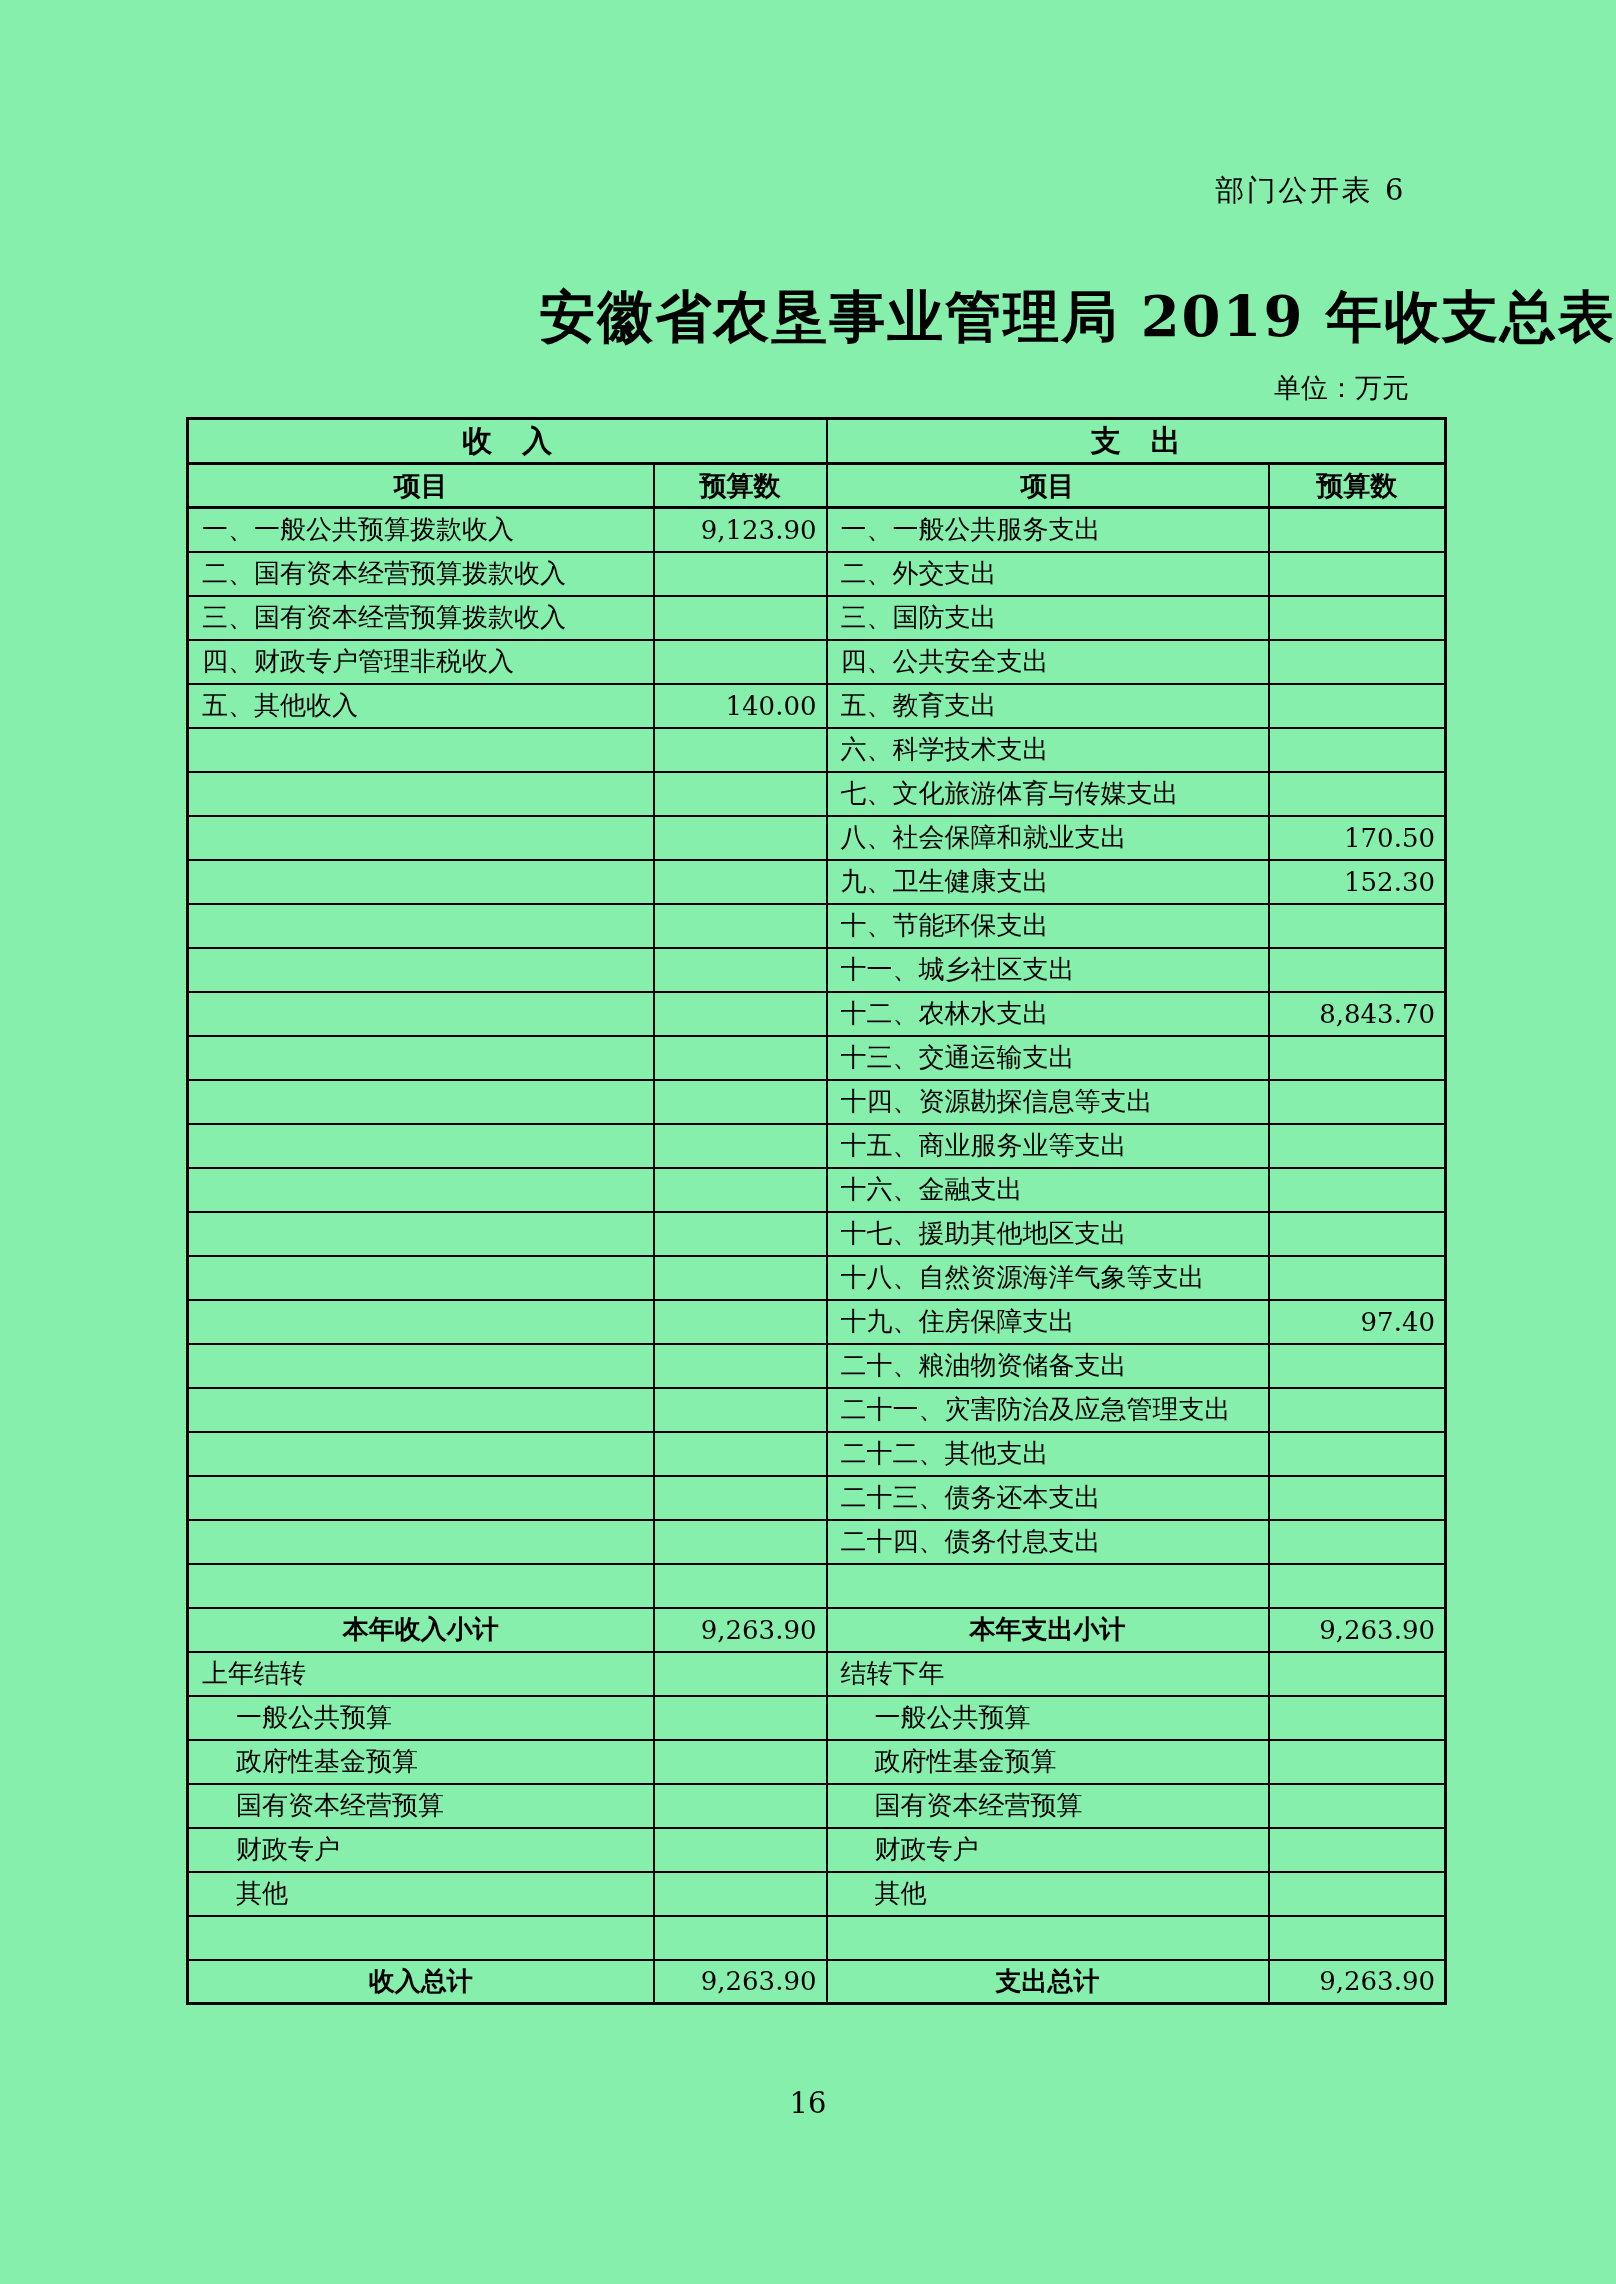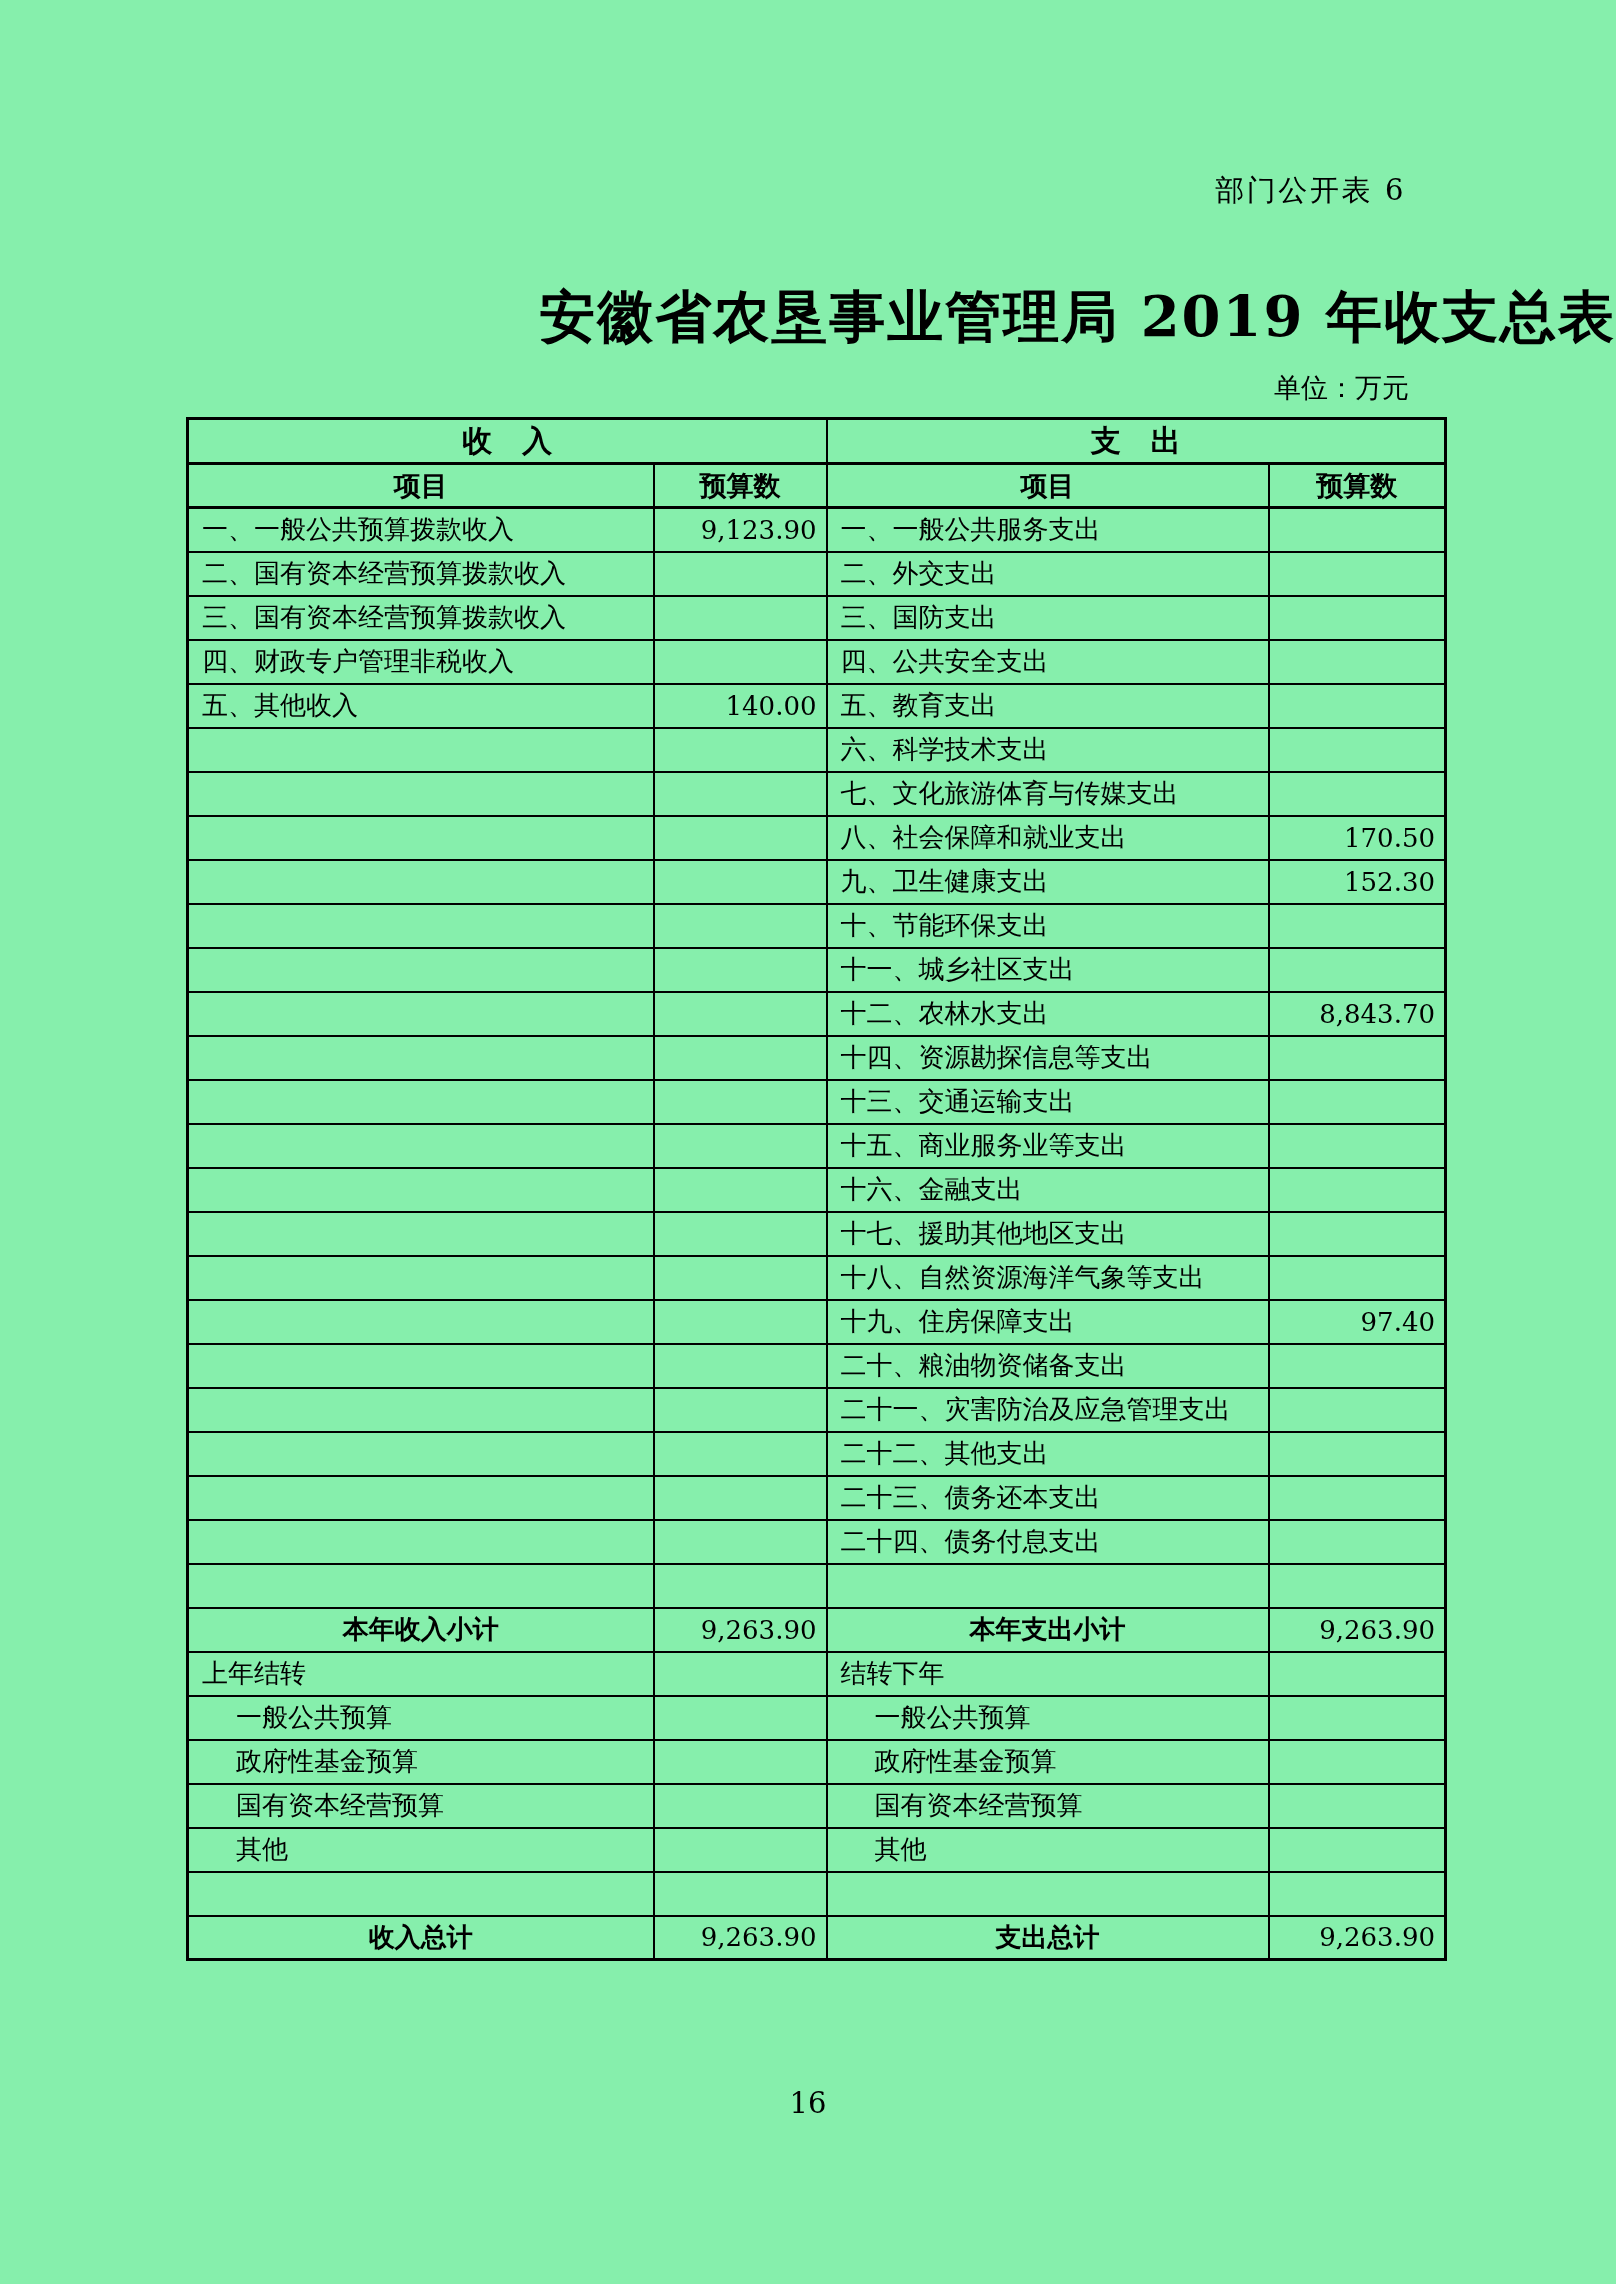--- a/index.html
+++ b/index.html
@@ -203,27 +203,27 @@
         </tr>
         <tr class="row-item">
           <td class="item"></td>
           <td class="value"></td>
           <td class="item">十二、农林水支出</td>
           <td class="value">8,843.70</td>
         </tr>
         <tr class="row-item">
           <td class="item"></td>
           <td class="value"></td>
+          <td class="item">十三、交通运输支出</td>
+          <td class="value"></td>
+        </tr>
+        <tr class="row-item">
+          <td class="item"></td>
+          <td class="value"></td>
           <td class="item">十四、资源勘探信息等支出</td>
-          <td class="value"></td>
-        </tr>
-        <tr class="row-item">
-          <td class="item"></td>
-          <td class="value"></td>
-          <td class="item">十三、交通运输支出</td>
           <td class="value"></td>
         </tr>
         <tr class="row-item">
           <td class="item"></td>
           <td class="value"></td>
           <td class="item">十五、商业服务业等支出</td>
           <td class="value"></td>
         </tr>
         <tr class="row-item">
           <td class="item"></td>
@@ -309,20 +309,26 @@
           <td class="item">政府性基金预算</td>
           <td class="value"></td>
         </tr>
         <tr class="row-sub">
           <td class="item">国有资本经营预算</td>
           <td class="value"></td>
           <td class="item">国有资本经营预算</td>
           <td class="value"></td>
         </tr>
         <tr class="row-sub">
+          <td class="item">财政专户</td>
+          <td class="value"></td>
+          <td class="item">财政专户</td>
+          <td class="value"></td>
+        </tr>
+        <tr class="row-sub">
           <td class="item">其他</td>
           <td class="value"></td>
           <td class="item">其他</td>
           <td class="value"></td>
         </tr>
         <tr class="row-empty">
           <td class="item"></td>
           <td class="value"></td>
           <td class="item"></td>
           <td class="value"></td>

